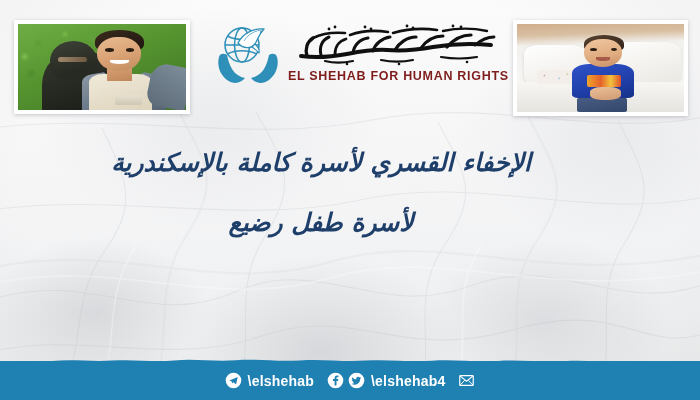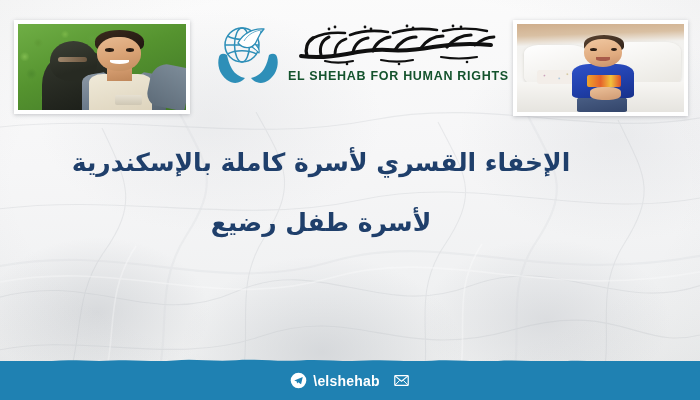--- a/index.html
+++ b/index.html
@@ -239,34 +239,35 @@
   .logo-arabic {
     width: 206px;
     height: 44px;
   }
   .logo-arabic svg { display: block; width: 100%; height: 100%; }
   .logo-en {
     font-family: "Liberation Sans", sans-serif;
     font-size: 12.5px;
     font-weight: 700;
     letter-spacing: 0.7px;
-    color: #14532d;
+    color: #7f1d1d;
     white-space: nowrap;
     margin-top: 2px;
   }
 
   
   .headline {
     position: absolute;
     left: 0;
     top: 150px;
     width: 642px;
     text-align: center;
     direction: rtl;
     color: #1f3f6b;
+    font-style: italic;
   }
   .headline-line {
     font-family: "DejaVu Sans", "Liberation Sans", sans-serif;
     font-weight: 700;
     font-size: 25px;
     line-height: 1.05;
     color: #1f3f6b;
     white-space: nowrap;
   }
   .headline-line.l1 { margin-bottom: 34px; }
@@ -492,20 +493,47 @@
         <span class="f-icon">
           <svg viewBox="0 0 24 24" aria-hidden="true">
             <circle cx="12" cy="12" r="11" fill="#ffffff"></circle>
             <path d="M6 12.1 L18 7 L15.6 17.4 L11.6 14.3 L9.9 16.2 L9.7 13.3 Z" fill="#1f81b2"></path>
             <path d="M9.9 16.2 L10 13.6 L17 8.2 L9.7 13.3 Z" fill="#1f81b2"></path>
           </svg>
         </span>
         <span class="f-label">\elshehab</span>
       </div>
 
+      <div class="f-item">
+        <span class="f-iconpair">
+          <span class="f-icon">
+            <svg viewBox="0 0 24 24" aria-hidden="true">
+              <circle cx="12" cy="12" r="11" fill="#ffffff"></circle>
+              <path d="M13.4 19.2 V12.6 h2.2 l0.35 -2.6 h-2.55 V8.5 c0 -0.75 0.22 -1.26 1.3 -1.26 h1.38 V4.95
+                       c -0.24 -0.03 -1.06 -0.1 -2.02 -0.1 -2 0 -3.37 1.22 -3.37 3.46 V10 H8.5 v2.6 h2.2 v6.6 z" fill="#1f81b2"></path>
+            </svg>
+          </span>
+          <span class="f-icon">
+            <svg viewBox="0 0 24 24" aria-hidden="true">
+              <circle cx="12" cy="12" r="11" fill="#ffffff"></circle>
+              <path d="M18.6 8.1 c -0.5 0.22 -1.03 0.37 -1.6 0.44 0.58 -0.35 1.02 -0.9 1.22 -1.55
+                       -0.54 0.32 -1.14 0.55 -1.77 0.68 -0.51 -0.55 -1.24 -0.89 -2.04 -0.89
+                       -1.55 0 -2.8 1.26 -2.8 2.8 0 0.22 0.02 0.43 0.07 0.64
+                       -2.33 -0.12 -4.4 -1.23 -5.78 -2.93 -0.24 0.41 -0.38 0.9 -0.38 1.41
+                       0 0.97 0.5 1.83 1.25 2.33 -0.46 -0.01 -0.89 -0.14 -1.27 -0.35 v0.04
+                       c 0 1.36 0.97 2.49 2.25 2.75 -0.24 0.06 -0.48 0.1 -0.74 0.1
+                       -0.18 0 -0.36 -0.02 -0.53 -0.05 0.36 1.11 1.39 1.92 2.62 1.95
+                       -0.96 0.75 -2.17 1.2 -3.48 1.2 -0.23 0 -0.45 -0.01 -0.67 -0.04
+                       1.24 0.8 2.72 1.26 4.3 1.26 5.16 0 7.98 -4.27 7.98 -7.98
+                       l -0.01 -0.36 c 0.55 -0.4 1.02 -0.89 1.39 -1.45 z" fill="#1f81b2"></path>
+            </svg>
+          </span>
+        </span>
+        <span class="f-label">\elshehab4</span>
+      </div>
 
 
       <div class="f-item">
         <span class="f-icon">
           <svg viewBox="0 0 24 24" aria-hidden="true">
             <rect x="2.5" y="5" width="19" height="14" rx="1" fill="none" stroke="#ffffff" stroke-width="1.7"></rect>
             <path d="M3.2 5.8 L12 13 L20.8 5.8" fill="none" stroke="#ffffff" stroke-width="1.6"></path>
             <path d="M3.2 18.2 L9.4 11.8 M20.8 18.2 L14.6 11.8" fill="none" stroke="#ffffff" stroke-width="1.4"></path>
           </svg>
         </span>

